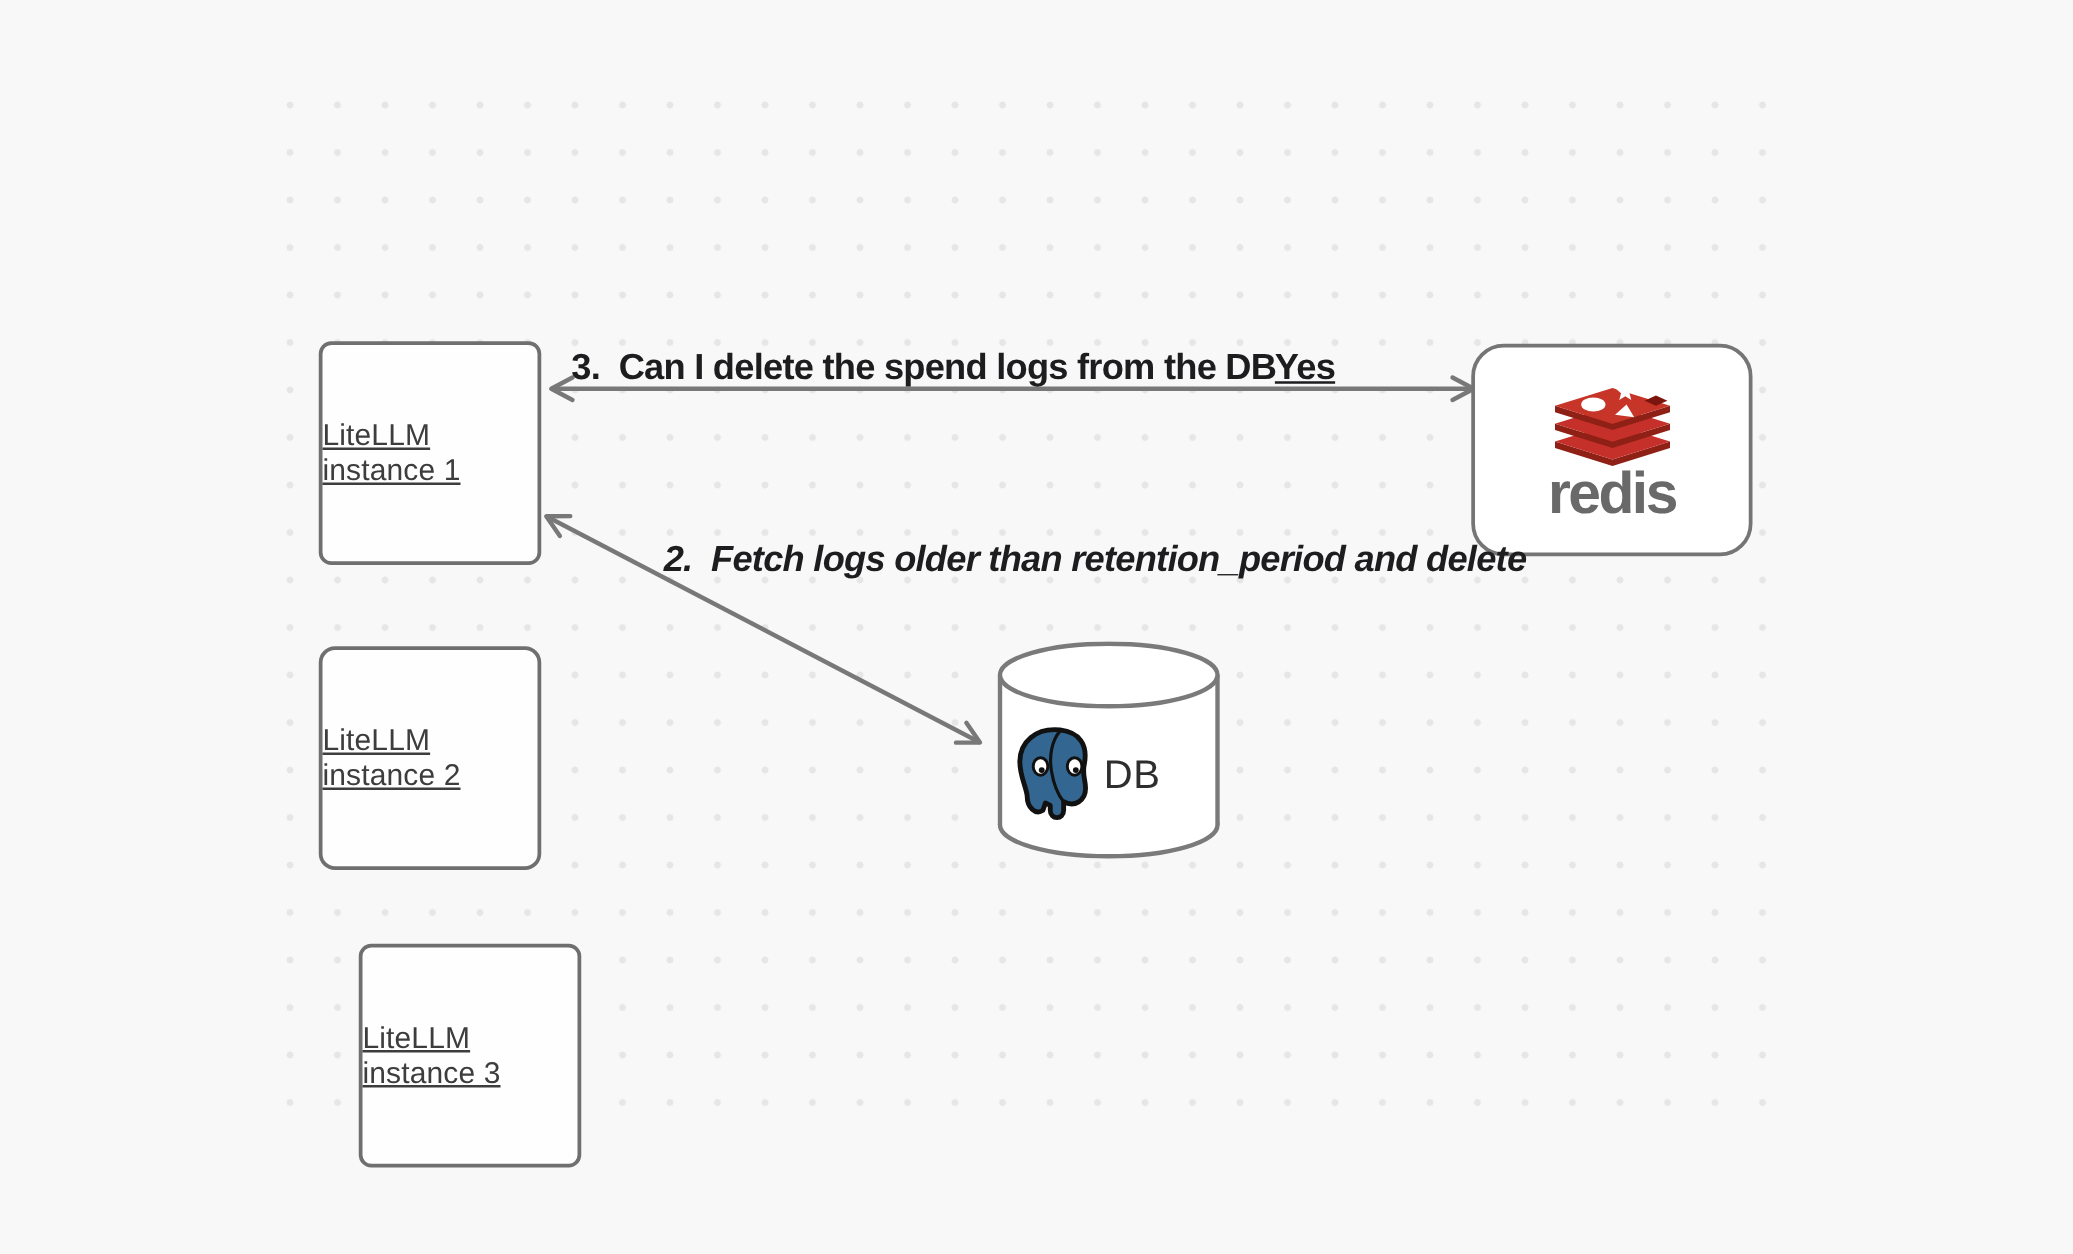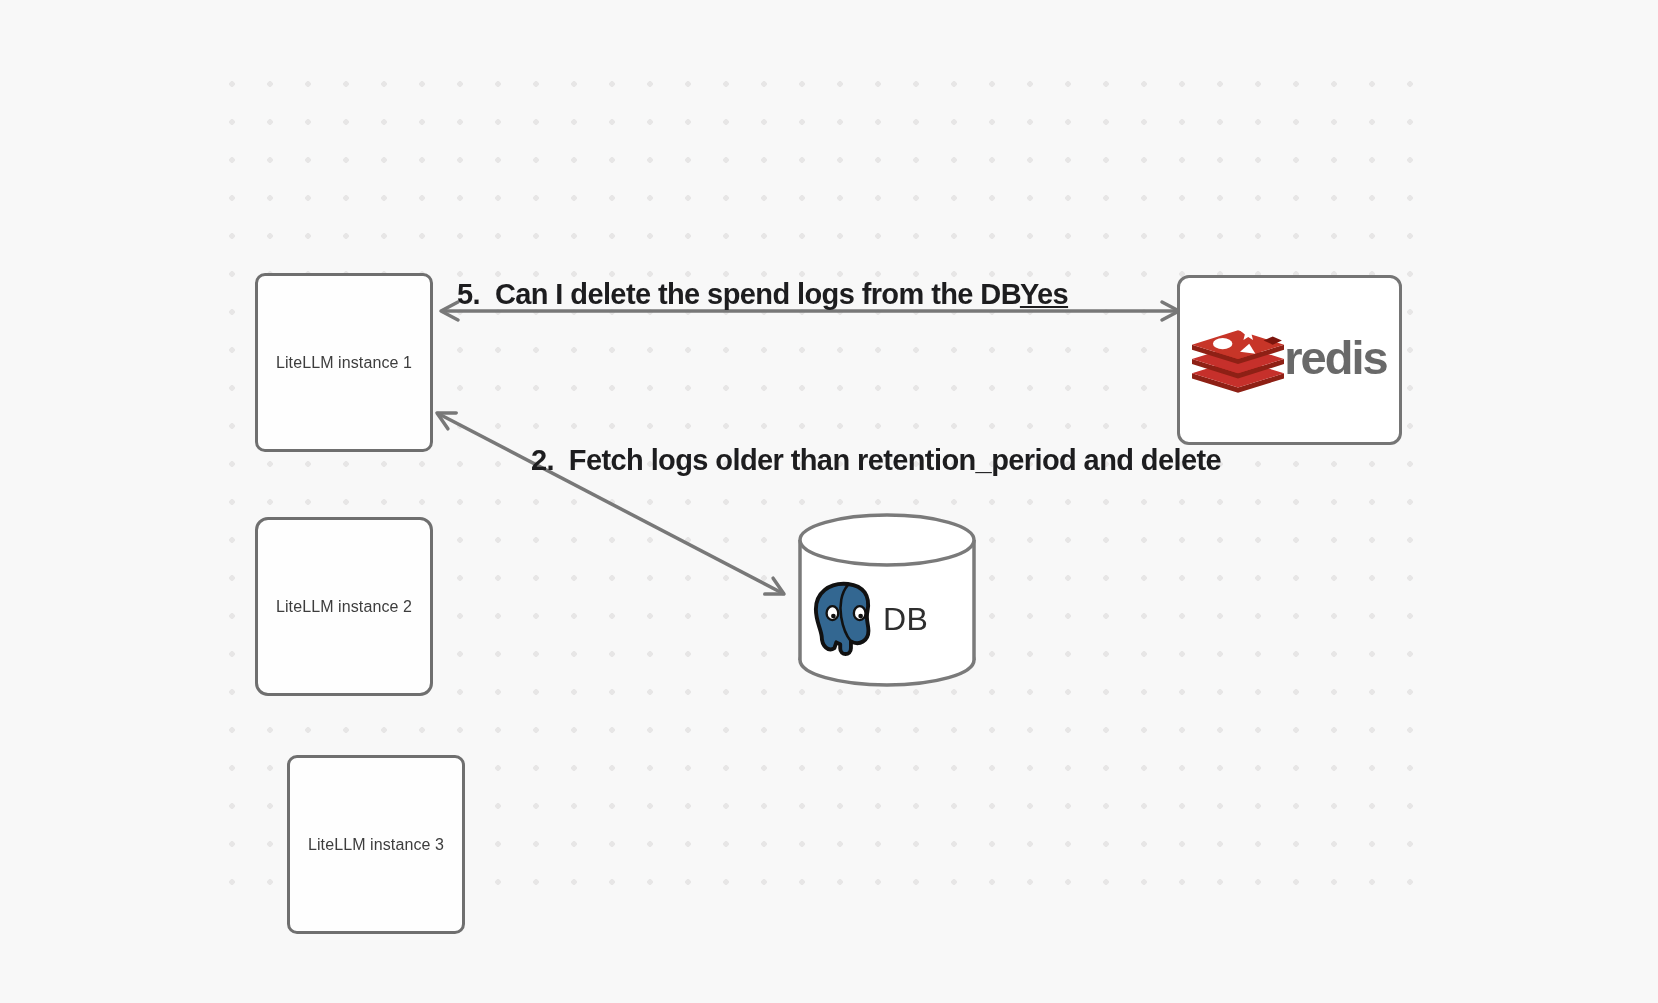--- a/index.html
+++ b/index.html
@@ -11,25 +11,25 @@
     position:absolute;left:213px;top:65px;width:1216px;height:836px;
     background-image:radial-gradient(circle,#e7e6e6 2.6px,rgba(231,230,230,0) 3px);
     background-size:38px 38px;
   }
   .arrows{position:absolute;left:0;top:0;}
   .node-box{
     position:absolute;width:178px;height:179px;box-sizing:border-box;
     background:#fefefe;border:3px solid #6f6f6f;border-radius:10px;
     display:flex;align-items:center;justify-content:center;
   }
-  .node-box span{font-size:16px;color:#3d3d3d;letter-spacing:0.1px;}
+  .node-box span{font-size:24px;color:#3d3d3d;letter-spacing:0.1px;text-decoration:underline;}
   .redis-node{
     position:absolute;left:1177px;top:275px;width:225px;height:170px;box-sizing:border-box;
-    background:#fff;border:3.5px solid #757575;border-radius:12px;
-    display:flex;flex-direction:row;align-items:center;justify-content:center;
+    background:#fff;border:3.5px solid #757575;border-radius:26px;
+    display:flex;flex-direction:column;align-items:center;justify-content:center;
   }
   .redis-wordmark{
     font-size:47px;font-weight:bold;color:#696969;letter-spacing:-2px;
     line-height:1;margin-top:-6px;
   }
   .db-group{position:absolute;left:797px;top:513px;width:180px;height:176px;}
   .db-cyl{position:absolute;left:0;top:0;}
   .pg-elephant{position:absolute;left:14px;top:67px;}
   .db-label{
     position:absolute;left:86px;top:90px;font-size:32px;font-weight:500;
@@ -99,17 +99,17 @@
         <path d="M38,5 C31,13 29,26 31,38 C33,50 36,57 41,63" fill="none" stroke-width="2.6"></path>
       </g>
       <ellipse cx="22" cy="34" rx="6" ry="7.2" fill="#ffffff" stroke="#111111" stroke-width="2.4"></ellipse>
       <circle cx="23" cy="37" r="2.4" fill="#111111"></circle>
       <ellipse cx="50" cy="34" rx="6" ry="7.2" fill="#ffffff" stroke="#111111" stroke-width="2.4"></ellipse>
       <circle cx="51" cy="37" r="2.4" fill="#111111"></circle>
     </svg>
     <div class="db-label">DB</div>
   </div>
 
-  <div class="edge-label" style="left:739px;top:278px;">5.  Can I delete the spend logs from the DB</div>
+  <div class="edge-label" style="left:739px;top:278px;">3.  Can I delete the spend logs from the DB</div>
   <div class="edge-label" style="left:1044px;top:278px;text-decoration:underline;">Yes</div>
-  <div class="edge-label" style="left:876px;top:444px;">2.  Fetch logs older than retention_period and delete</div>
+  <div class="edge-label" style="left:876px;top:432px;font-style:italic;">2.  Fetch logs older than retention_period and delete</div>
 
 </div>
 
 </body></html>

